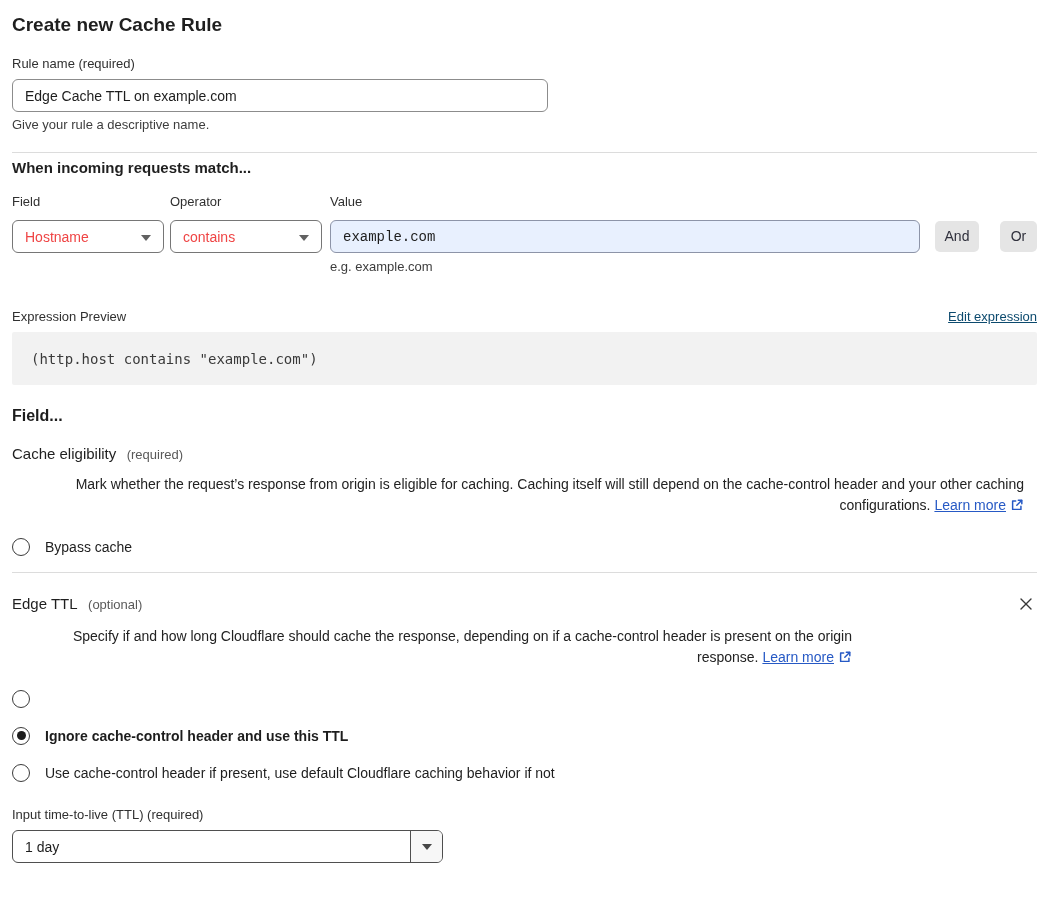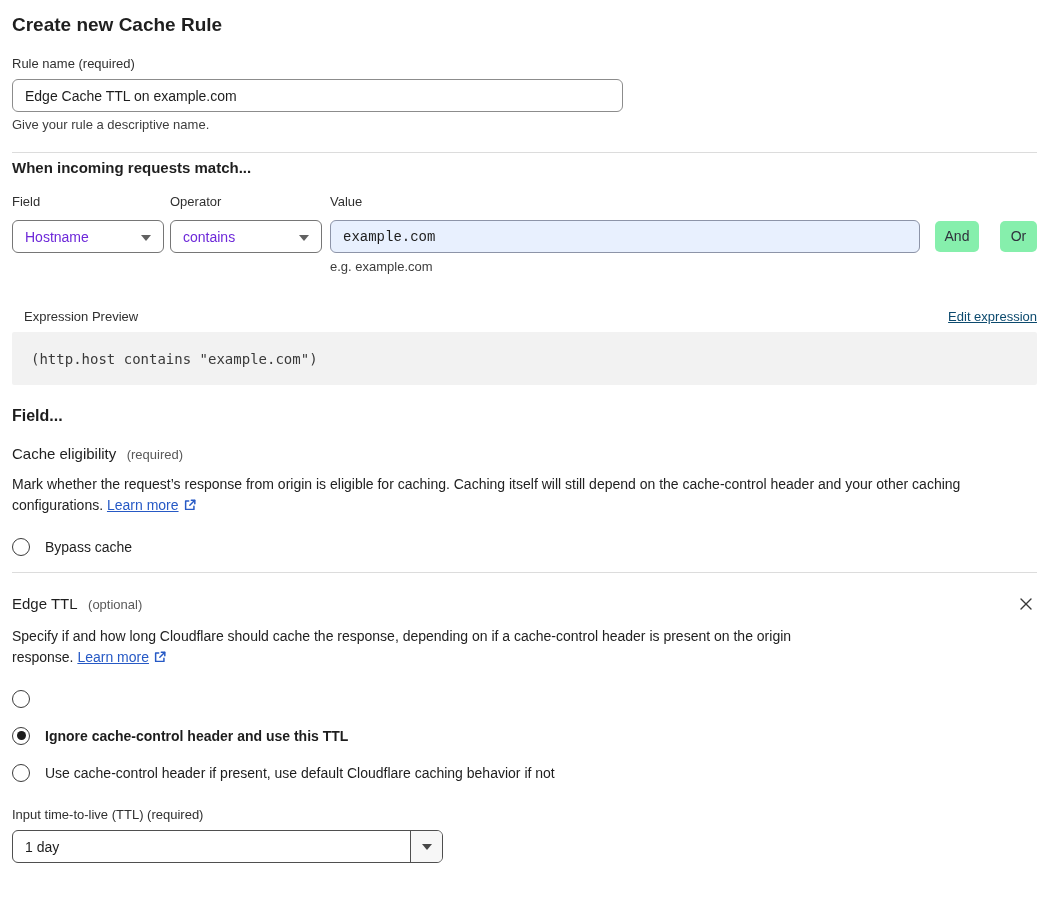--- a/index.html
+++ b/index.html
@@ -10,21 +10,21 @@
     color: #1d1d1d;
     overflow: hidden;
   }
   .container { padding: 13px 21px 0 12px; }
 
   h1.page-title { font-size: 19px; font-weight: 700; color: #1f1f1f; line-height: 24px; }
 
   .field-label { display: block; font-size: 13px; color: #303030; line-height: 16px; }
 
   .text-input {
-    display: block; width: 611px; height: 33px;
+    display: block; width: 536px; height: 33px;
     border: 1px solid #8c8c8c; border-radius: 6px;
     padding: 0 12px; font-size: 14px; color: #1d1d1d;
     font-family: "Liberation Sans", sans-serif;
     background: #fff; outline: none;
   }
   .helper { font-size: 13px; color: #3d3d3d; line-height: 16px; }
 
   hr.divider { border: none; border-top: 1px solid #dcdcdc; }
 
   .rule-name-block .field-label { margin-top: 19px; }
@@ -35,62 +35,62 @@
   h2.section-heading { font-size: 15px; font-weight: 700; color: #1f1f1f; line-height: 19px; margin-top: 5px; }
 
   .match-labels { display: flex; margin-top: 17px; font-size: 13px; color: #303030; line-height: 16px; }
   .match-labels .l1 { width: 158px; }
   .match-labels .l2 { width: 160px; }
 
   .match-controls { display: flex; align-items: center; margin-top: 10px; }
   .select {
     position: relative; height: 33px; border: 1px solid #767676; border-radius: 6px;
     background: #fff; display: flex; align-items: center;
-    padding: 0 12px; font-size: 14px; color: #6d28d9; cursor: pointer;
+    padding: 0 12px; font-size: 14px; color: #ef4444; cursor: pointer;
   }
   .select .caret {
     position: absolute; right: 12px; top: 14px;
     width: 0; height: 0;
     border-left: 5px solid transparent; border-right: 5px solid transparent;
     border-top: 6px solid #616161;
   }
   .sel-field { width: 152px; }
   .sel-operator { width: 152px; margin-left: 6px; }
   .value-input {
     flex: 1; margin-left: 8px; height: 33px;
     border: 1px solid #8d94a8; border-radius: 6px;
     background: #e8f0fe; padding: 0 12px; font-size: 14px; color: #1d1d1d;
     font-family: Liberation Mono, monospace; outline: none;
   }
   .gray-btn {
-    height: 31px; border: none; border-radius: 5px; background: #86efac;
+    height: 31px; border: none; border-radius: 5px; background: #e5e5e5;
     color: #30313d; font-size: 14px; font-family: "Liberation Sans", sans-serif;
     cursor: pointer; line-height: 31px; text-align: center;
   }
   .and-btn { width: 44px; margin-left: 15px; }
   .or-btn  { width: 37px; margin-left: 21px; }
   .eg-helper { margin-left: 318px; margin-top: 6px; color: #3d3d3d; }
 
-  .expr-row { display: flex; justify-content: space-between; align-items: center; margin-top: 34px; margin-left: 12px; }
+  .expr-row { display: flex; justify-content: space-between; align-items: center; margin-top: 34px; }
   .expr-label { font-size: 13px; color: #303030; }
   a.link { color: #0c4a6e; text-decoration: underline; font-size: 13px; cursor: pointer; }
   .code-box {
     margin-top: 8px; height: 53px; background: #f2f2f2; border-radius: 2px;
     display: flex; align-items: center; padding: 0 19px;
     font-family: "DejaVu Sans Mono", "Liberation Mono", monospace;
     font-size: 14px; color: #3a3a3a;
   }
 
   h2.then-heading { font-size: 16px; font-weight: 700; margin-top: 21px; line-height: 20px; }
 
   .sub-heading-row { margin-top: 19px; display: flex; align-items: center; justify-content: space-between; }
   .sub-heading { font-size: 15px; font-weight: 400; color: #1f1f1f; display: inline; }
   .qualifier { font-size: 13px; color: #595959; font-weight: 400; margin-left: 6px; }
 
-  p.desc { margin-top: 11px; font-size: 14px; line-height: 21px; color: #222; width: 1012px; }
+  p.desc { margin-top: 11px; font-size: 14px; line-height: 21px; color: #222; width: 1012px; text-align: right; }
   p.desc.narrow { width: 840px; }
   a.learn-more { color: #2659c5; text-decoration: underline; font-size: 14px; cursor: pointer; }
   .ext-icon { display: inline-block; vertical-align: -2px; margin-left: 4px; }
 
   .radio-group { margin-top: 10px; }
   .radio-row { display: flex; align-items: center; height: 37px; cursor: pointer; }
   .radio-circle {
     width: 18px; height: 18px; border-radius: 50%;
     border: 1.5px solid #3b3b3b; background: #fff; flex: 0 0 auto;
     display: flex; align-items: center; justify-content: center;

